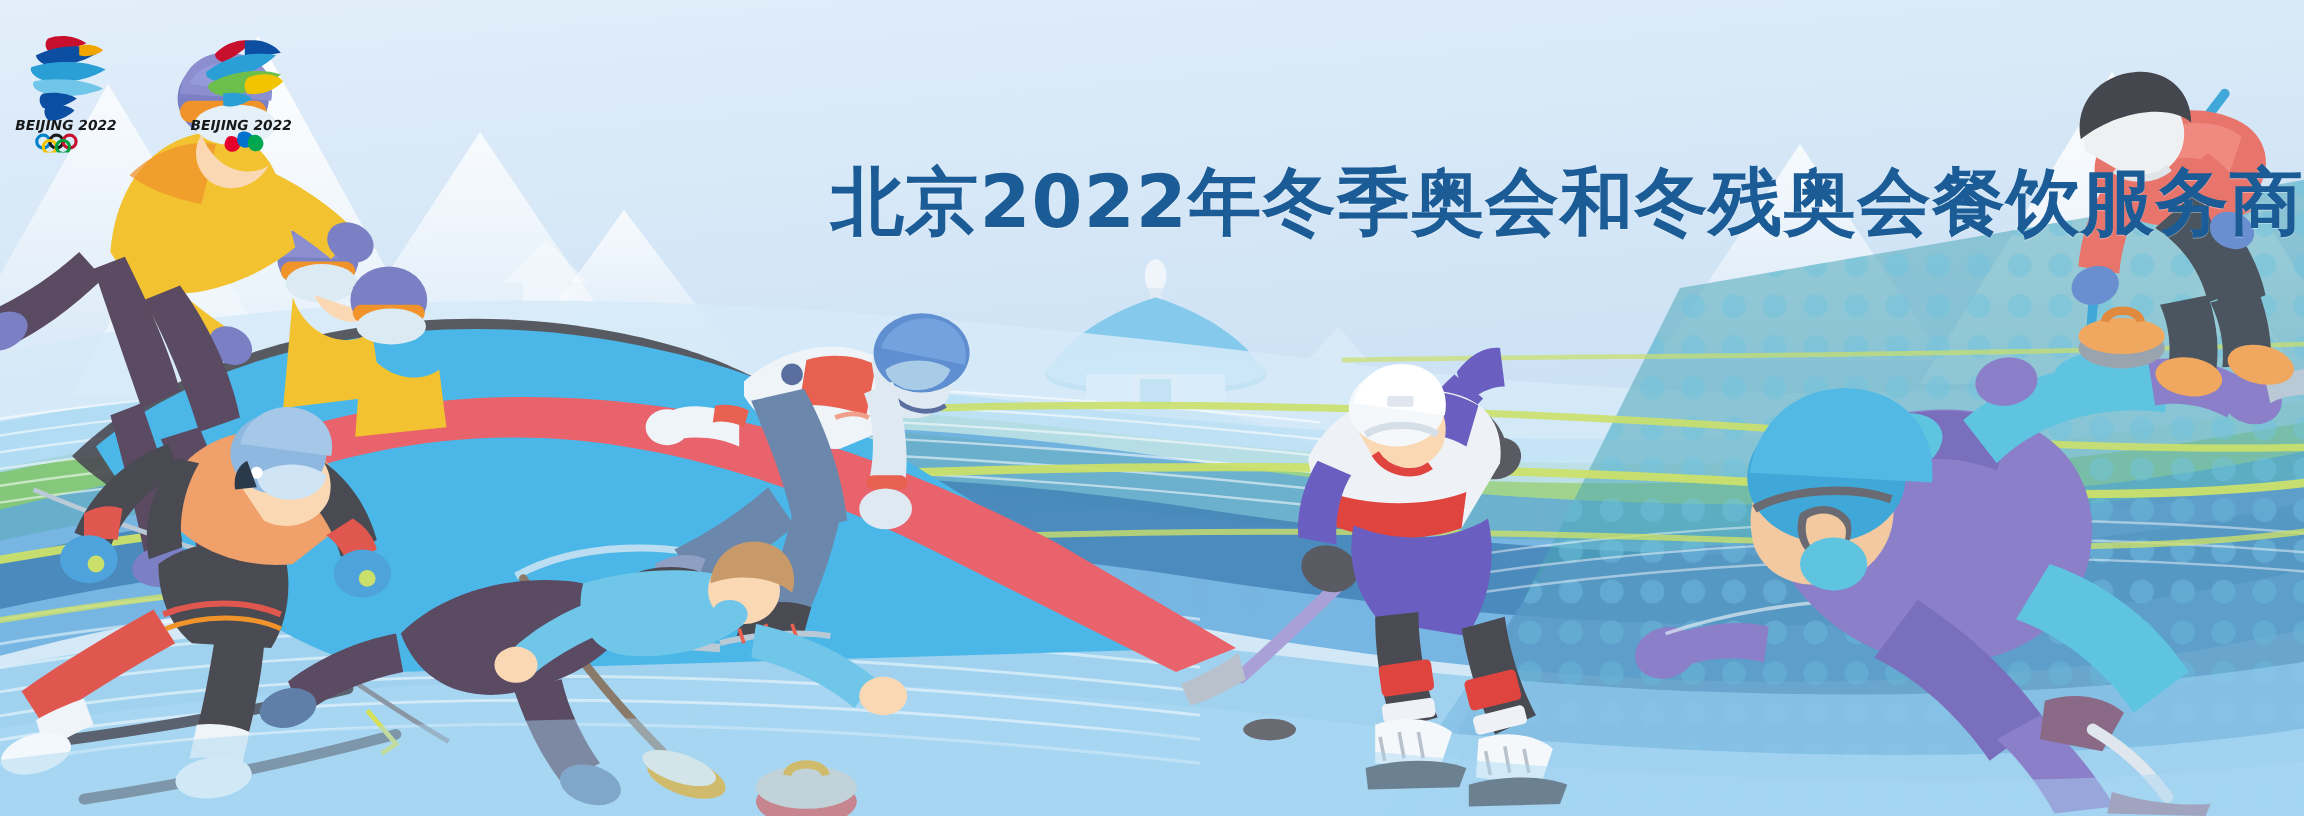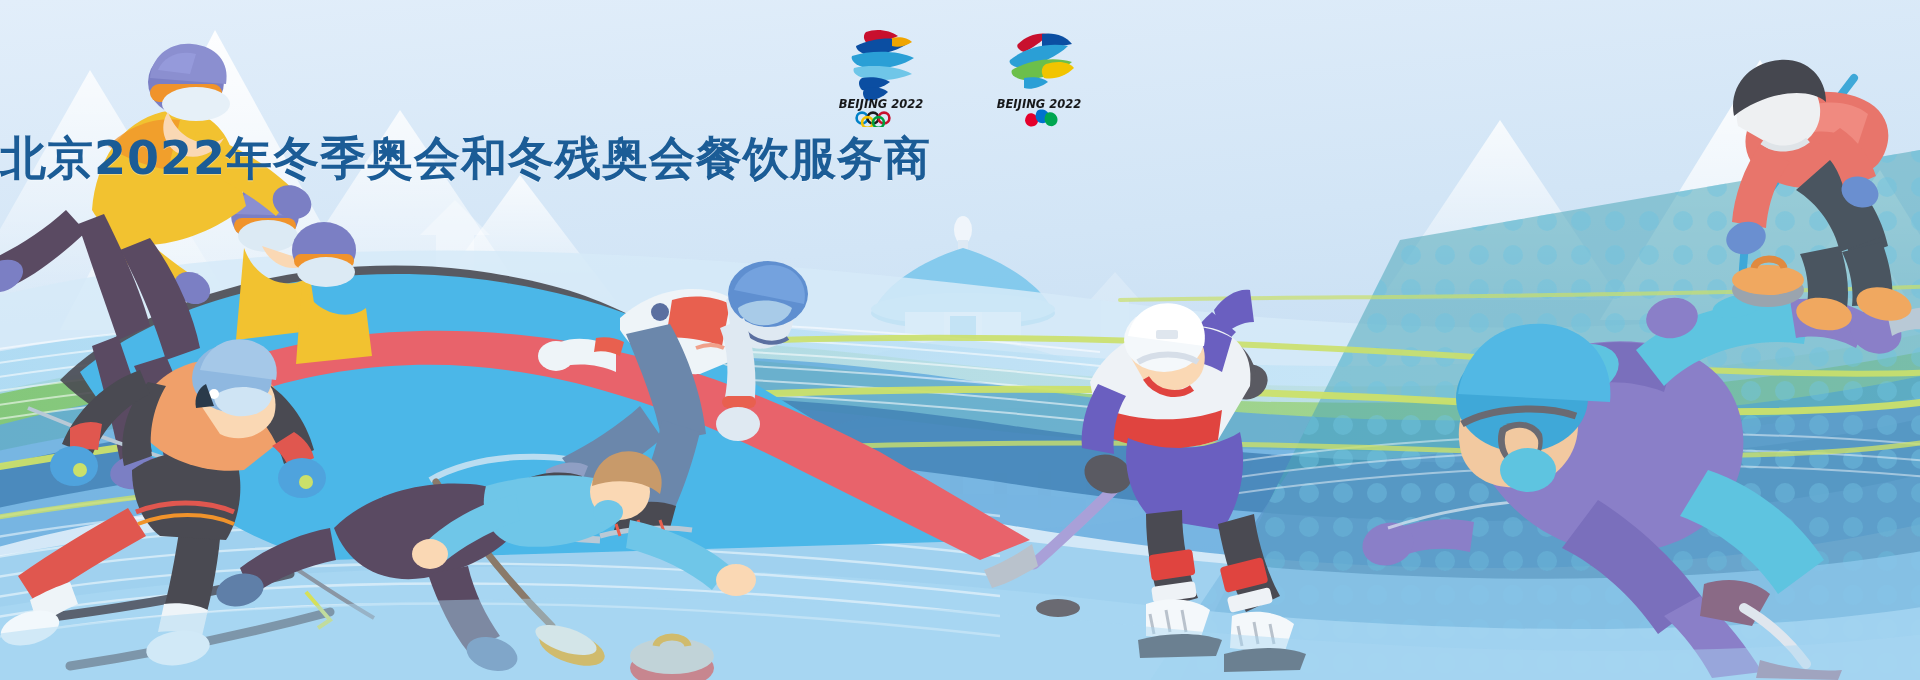--- a/index.html
+++ b/index.html
@@ -16,37 +16,36 @@
   .layer svg{display:block;width:1920px;height:680px;}
 
   
   #emblems{
     position:absolute;
     top:22px;
     left:0;
     width:1920px;
     height:105px;
     display:flex;
-    justify-content:center;
     align-items:flex-start;
-    gap:48px;
+    gap:36px;
     z-index:40;
   }
   .emblem{width:110px;height:105px;position:relative;}
   .emblem svg{display:block;width:110px;height:105px;}
 
   
   #title{
     position:absolute;
     top:128px;
     left:0;
     width:1920px;
-    text-align:left;
+    text-align:right;
     z-index:45;
-    font-size:46px;
+    font-size:61px;
     font-weight:bold;
     letter-spacing:1px;
     color:#1b5c96;
     font-family:"DejaVu Sans","Liberation Sans",sans-serif;
     text-shadow:0 1px 0 rgba(255,255,255,.35);
     white-space:nowrap;
   }
 </style>
 </head>
 <body>

